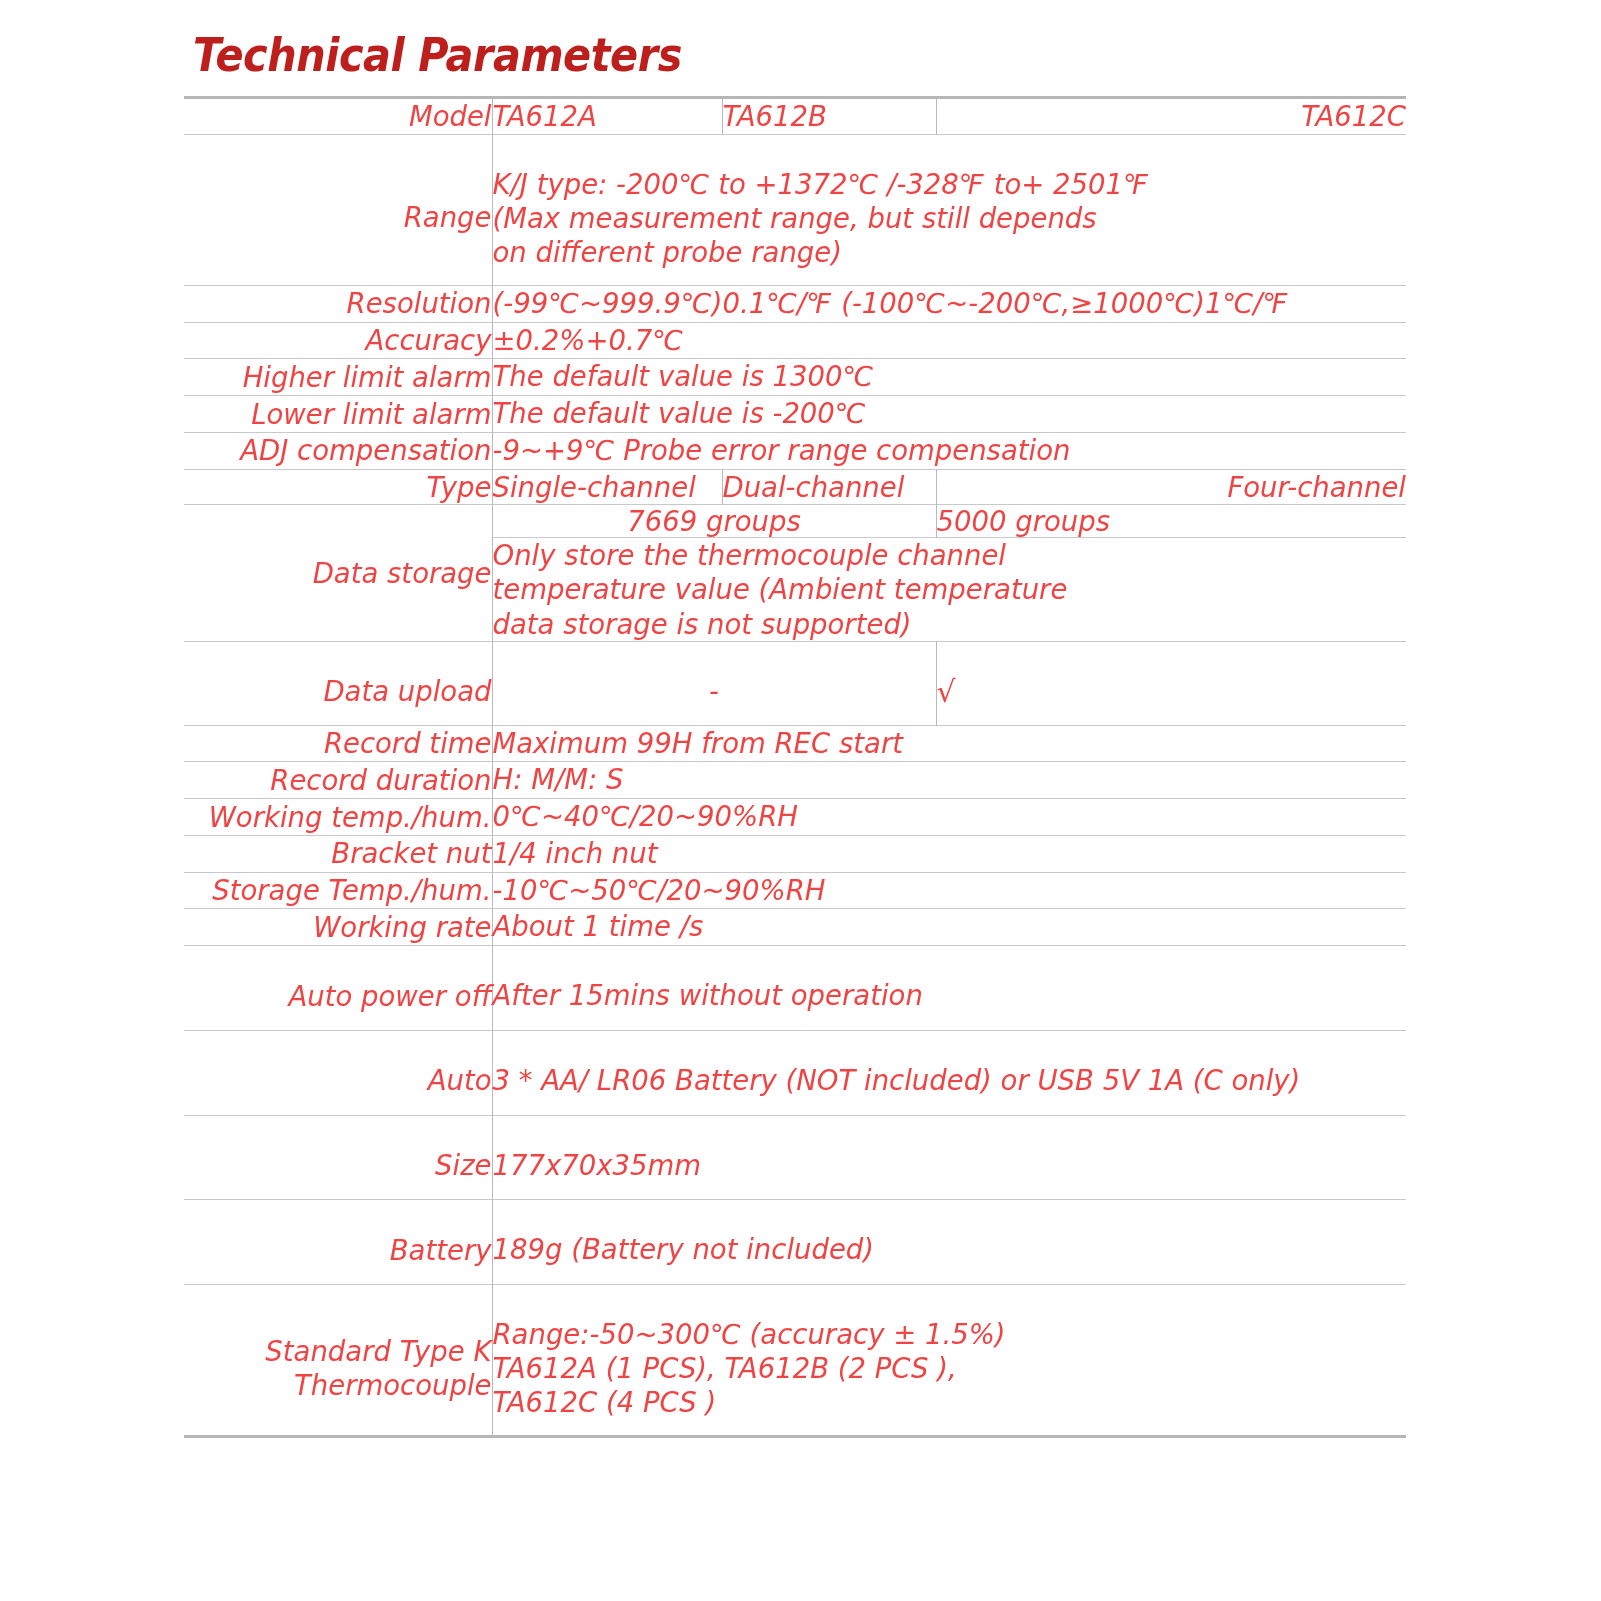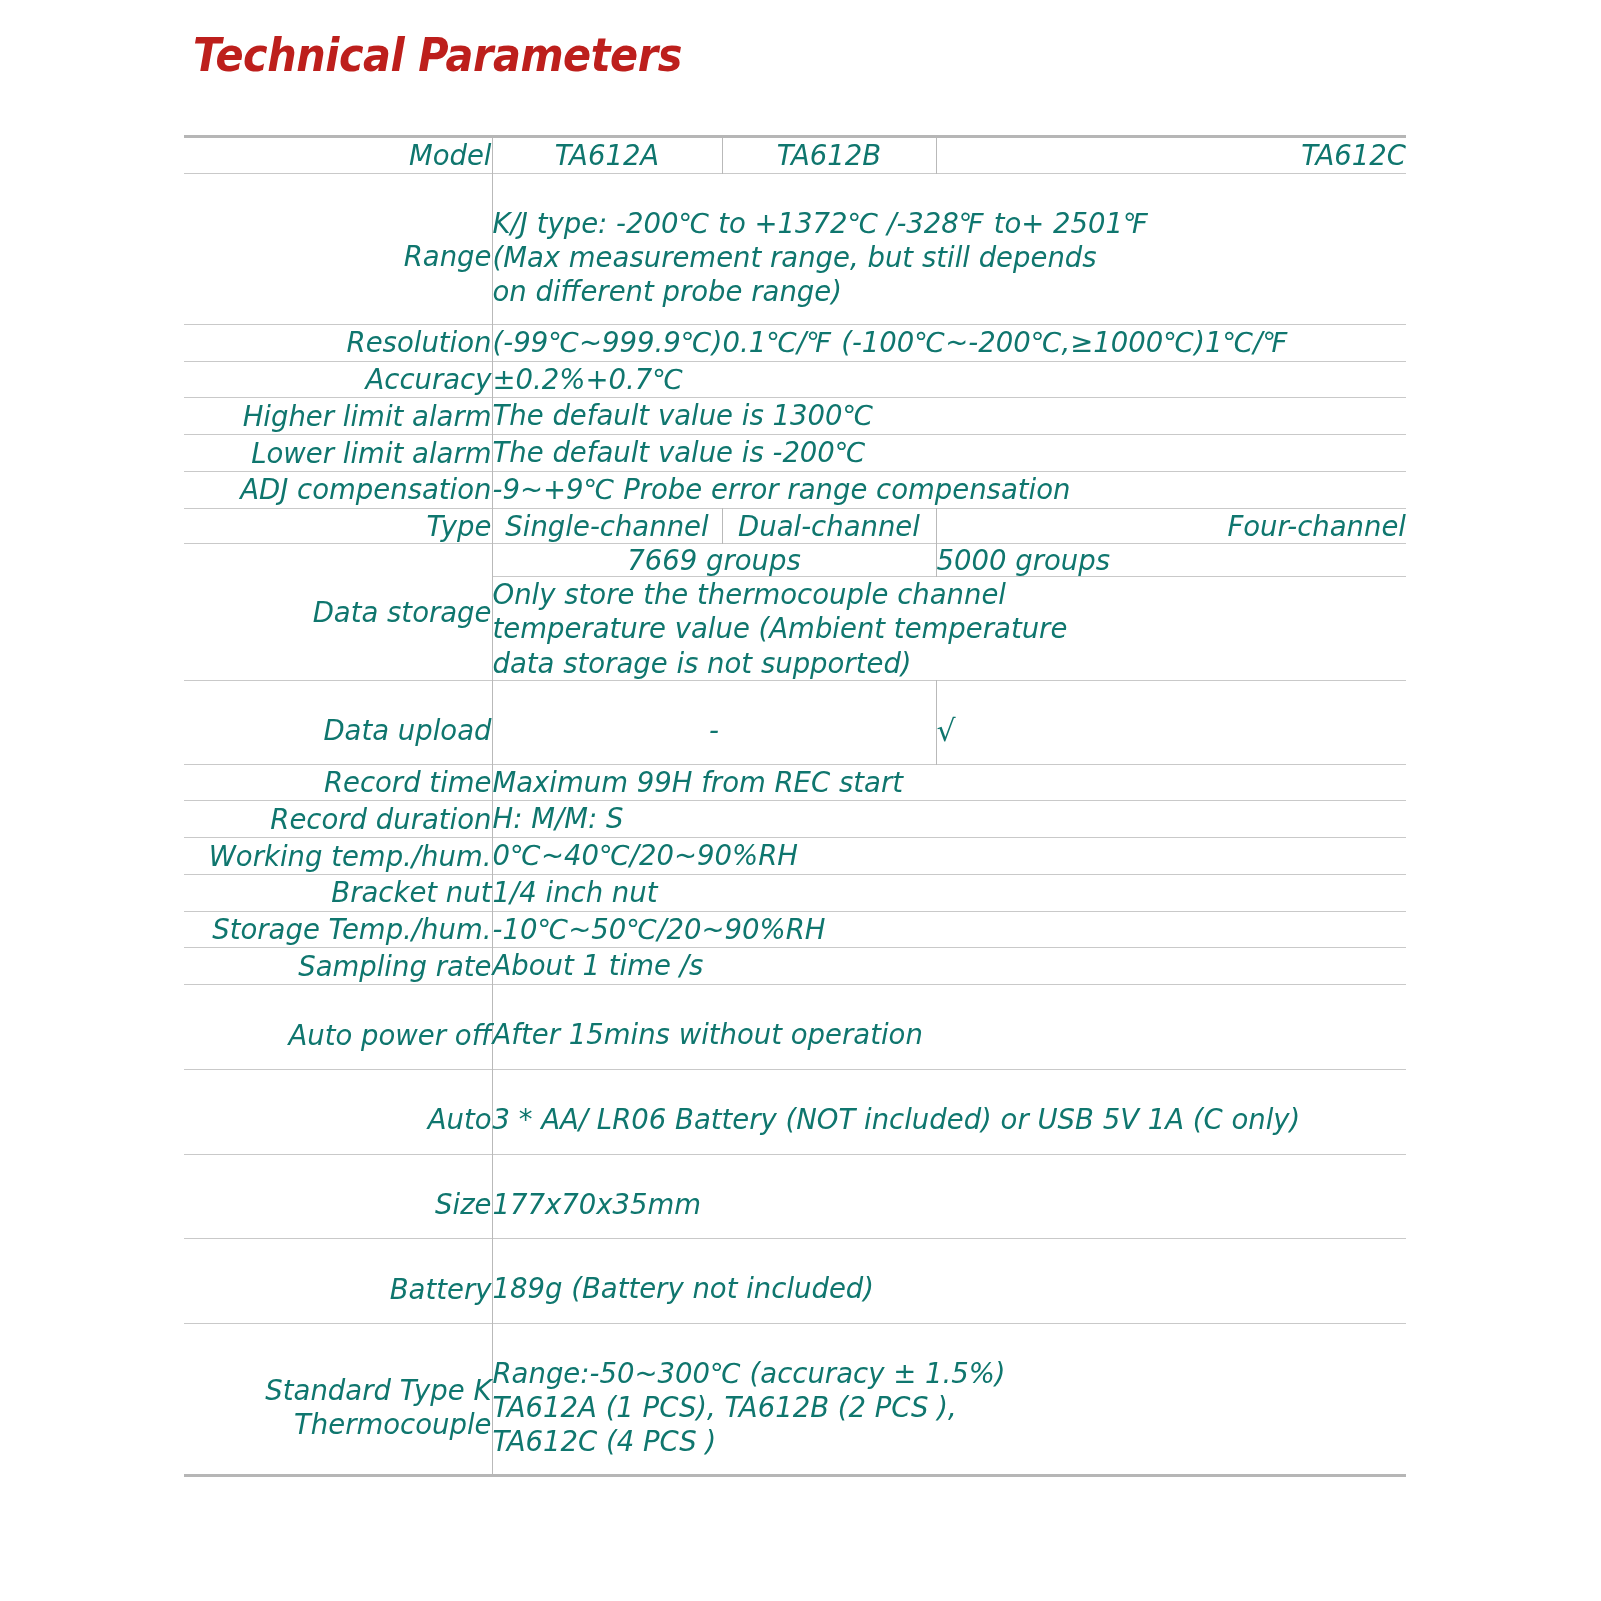--- a/index.html
+++ b/index.html
@@ -38,22 +38,21 @@
   
   .spec-table {
     position: absolute;
     left: 184px;
     top: 96px;
     width: 1222px;
     border-collapse: collapse;
     table-layout: fixed;
     font-style: italic;
     font-size: 27.5px;
-    color: #0f766e;
-    margin-top: 39px;
+    color: #ef4444;
   }
   .spec-table tr > * {
     border-top: 1.6px solid #c9c9c9;
     padding: 0;
     vertical-align: middle;
     font-weight: normal;
   }
   .spec-table tr.first-row > * { border-top: 3.5px solid #b6b6b6; }
   .spec-table tr.last-row > *   { border-bottom: 3.5px solid #b6b6b6; }
 
@@ -74,21 +73,21 @@
   .lbl.wrap { white-space: normal; }
 
   .val {
     text-align: left;
     padding: 11px 10px 11px 14px;
     line-height: 1.30;
   }
   .val.tight { line-height: 1.24; }
 
   .cell-a, .cell-b {
-    text-align: center;
+    text-align: left;
     padding: 11px 10px 11px 14px;
     border-right: 1.6px solid #b9b9b9;
   }
   .cell-c {
     text-align: right;
     padding: 11px 10px 11px 24px;
   }
   .span-ab {
     text-align: center;
     padding: 11px 10px;
@@ -212,21 +211,21 @@
         <th class="lbl">Bracket nut</th>
         <td class="val" colspan="3">1/4 inch nut</td>
       </tr>
 
       <tr>
         <th class="lbl">Storage Temp./hum.</th>
         <td class="val" colspan="3">-10℃~50℃/20~90%RH</td>
       </tr>
 
       <tr>
-        <th class="lbl">Sampling rate</th>
+        <th class="lbl">Working rate</th>
         <td class="val" colspan="3">About 1 time /s</td>
       </tr>
 
       <tr class="row-tall">
         <th class="lbl">Auto power off</th>
         <td class="val" colspan="3">After 15mins without operation</td>
       </tr>
 
       <tr class="row-tall">
         <th class="lbl">Auto</th>

